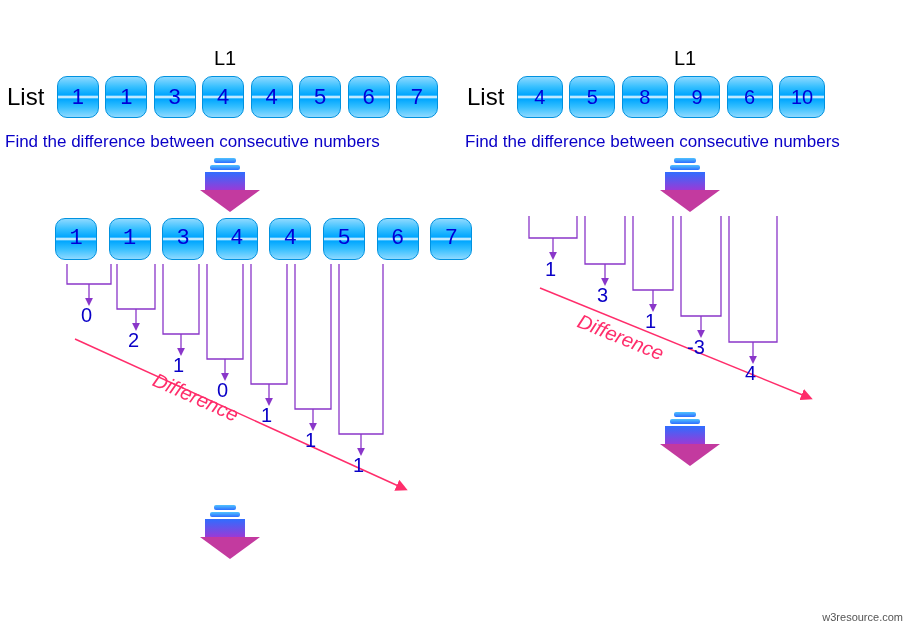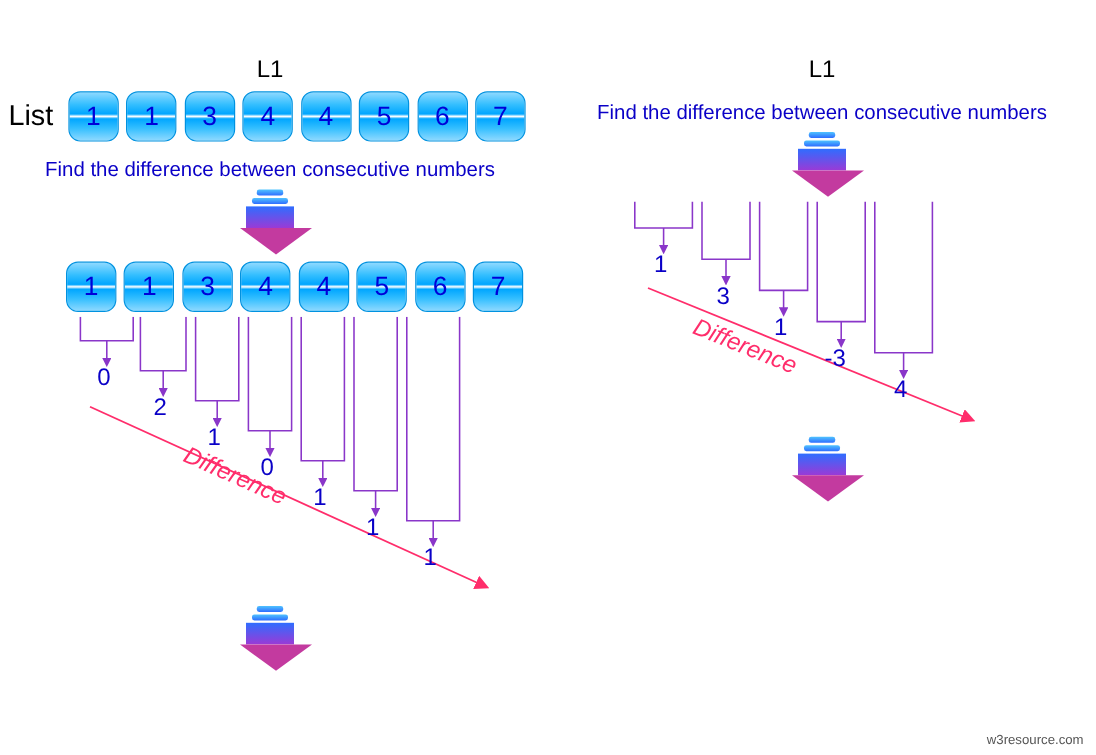--- a/index.html
+++ b/index.html
@@ -59,21 +59,21 @@
       #8ed9ff 0%, #35bfff 25%, #00a6ff 45%,
       #ffffff 50%, #00a6ff 55%, #35bfff 75%, #8ed9ff 100%);
     margin-right: 2px;
     vertical-align: middle;
   }
   .node-wide { width: 44px; font-size: 20px; }
 
   .subtitle {
     color: #0a00c7;
     font-size: 17px;
-    text-align: center;
+    text-align: left;
     margin-top: 14px;
   }
 
   
   .grad-arrow {
     margin: 6px auto 4px auto;
     width: 50px;
     position: relative;
   }
   .grad-arrow .bar1, .grad-arrow .bar2 {
@@ -154,21 +154,21 @@
 
     <div class="subtitle">Find the difference between consecutive numbers</div>
 
     <div class="grad-arrow">
       <div class="bar1"></div>
         <div class="bar2"></div>
         <div class="block"></div>
         <div class="tri"></div>
     </div>
 
-    <div class="list-row" style="margin-left:50px;">
+    <div class="list-row" style="margin-left:50px;font-family:Liberation Mono, monospace;">
       <span class="node">1</span>
       <span class="node">1</span>
       <span class="node">3</span>
       <span class="node">4</span>
       <span class="node">4</span>
       <span class="node">5</span>
       <span class="node">6</span>
       <span class="node">7</span>
     </div>
 
@@ -224,20 +224,29 @@
         <div class="bar2"></div>
         <div class="block"></div>
         <div class="tri"></div>
     </div>
 
   </div>
 
   <div class="panel panel-right">
     <div class="title">L1</div>
 
+    <div class="list-row" style="margin-left:2px;">
+      <span class="list-label">List</span>
+      <span class="node node-wide">4</span>
+      <span class="node node-wide">5</span>
+      <span class="node node-wide">8</span>
+      <span class="node node-wide">9</span>
+      <span class="node node-wide">6</span>
+      <span class="node node-wide">10</span>
+    </div>
 
     <div class="subtitle">Find the difference between consecutive numbers</div>
 
     <div class="grad-arrow">
       <div class="bar1"></div>
         <div class="bar2"></div>
         <div class="block"></div>
         <div class="tri"></div>
     </div>
 

